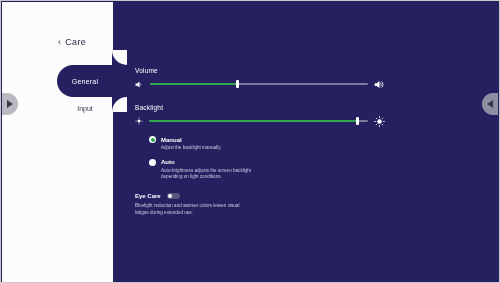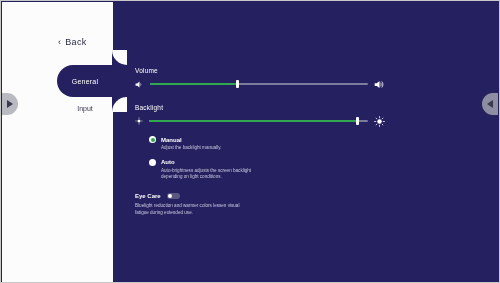--- a/index.html
+++ b/index.html
@@ -263,21 +263,21 @@
 </style>
 </head>
 <body>
 
 <div id="screen">
 
   <div id="left-panel"></div>
 
   <div id="back-button">
     <span class="chev">‹</span>
-    <span>Back</span>
+    <span>Care</span>
   </div>
 
   <div class="notch" id="notch-top"></div>
   <div class="notch" id="notch-bottom"></div>
 
   <div id="tab-general">
     <span>General</span>
   </div>
 
   <div id="tab-input">

